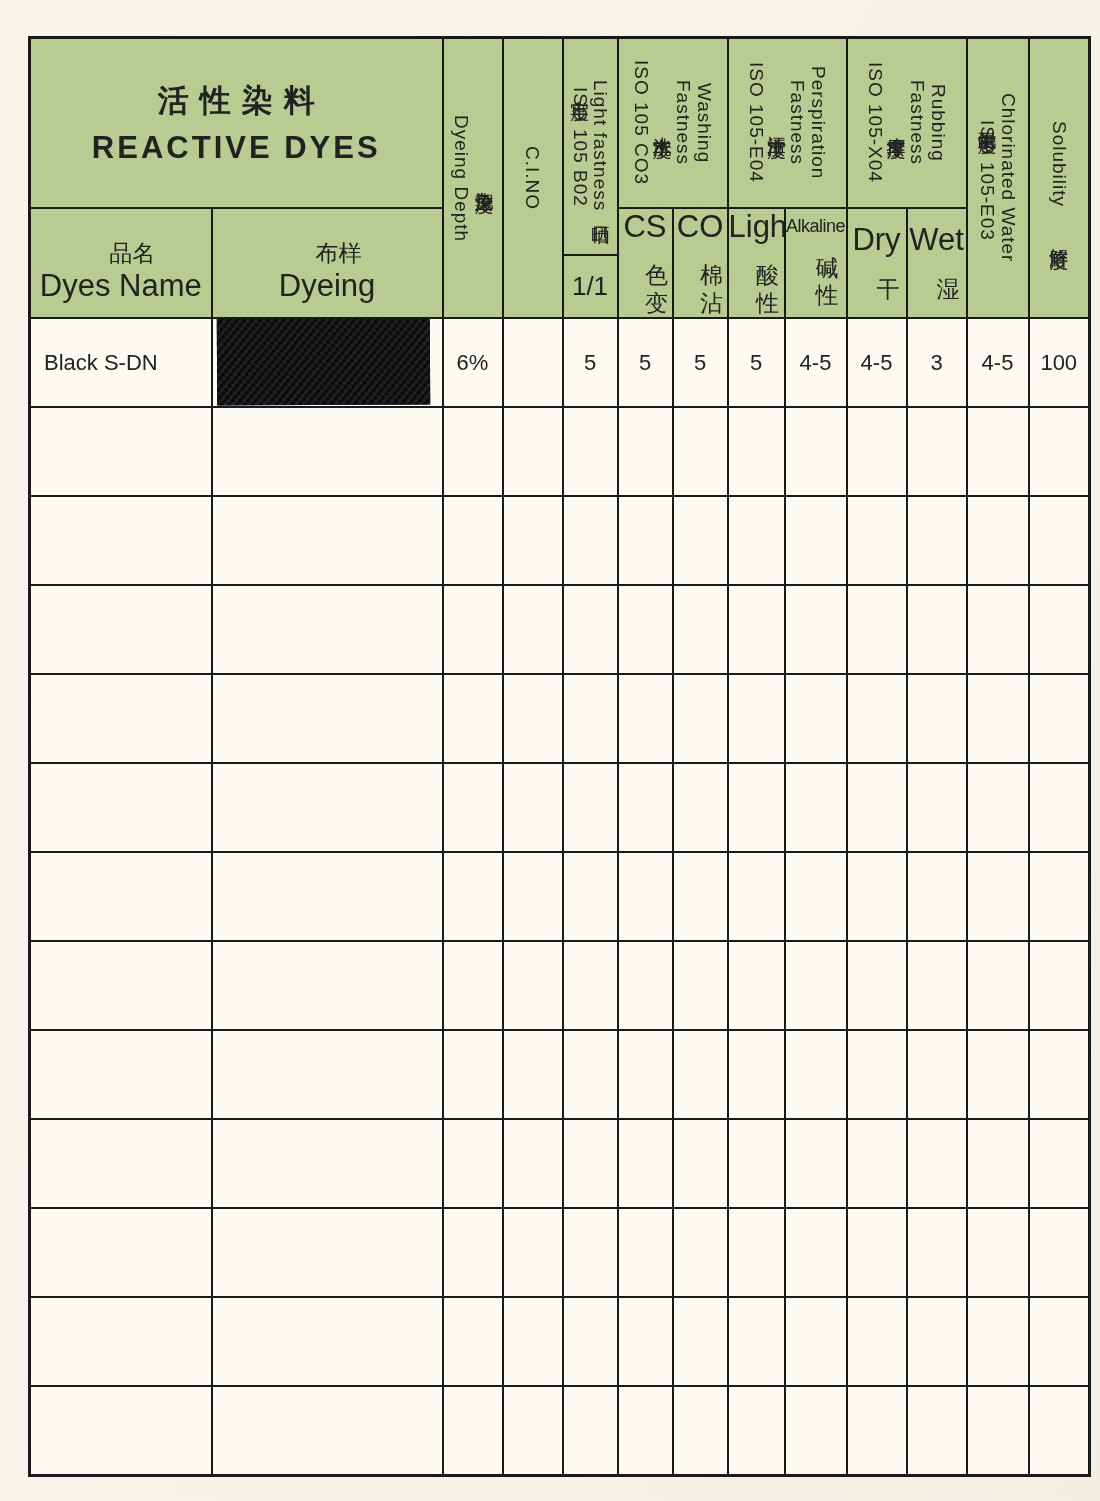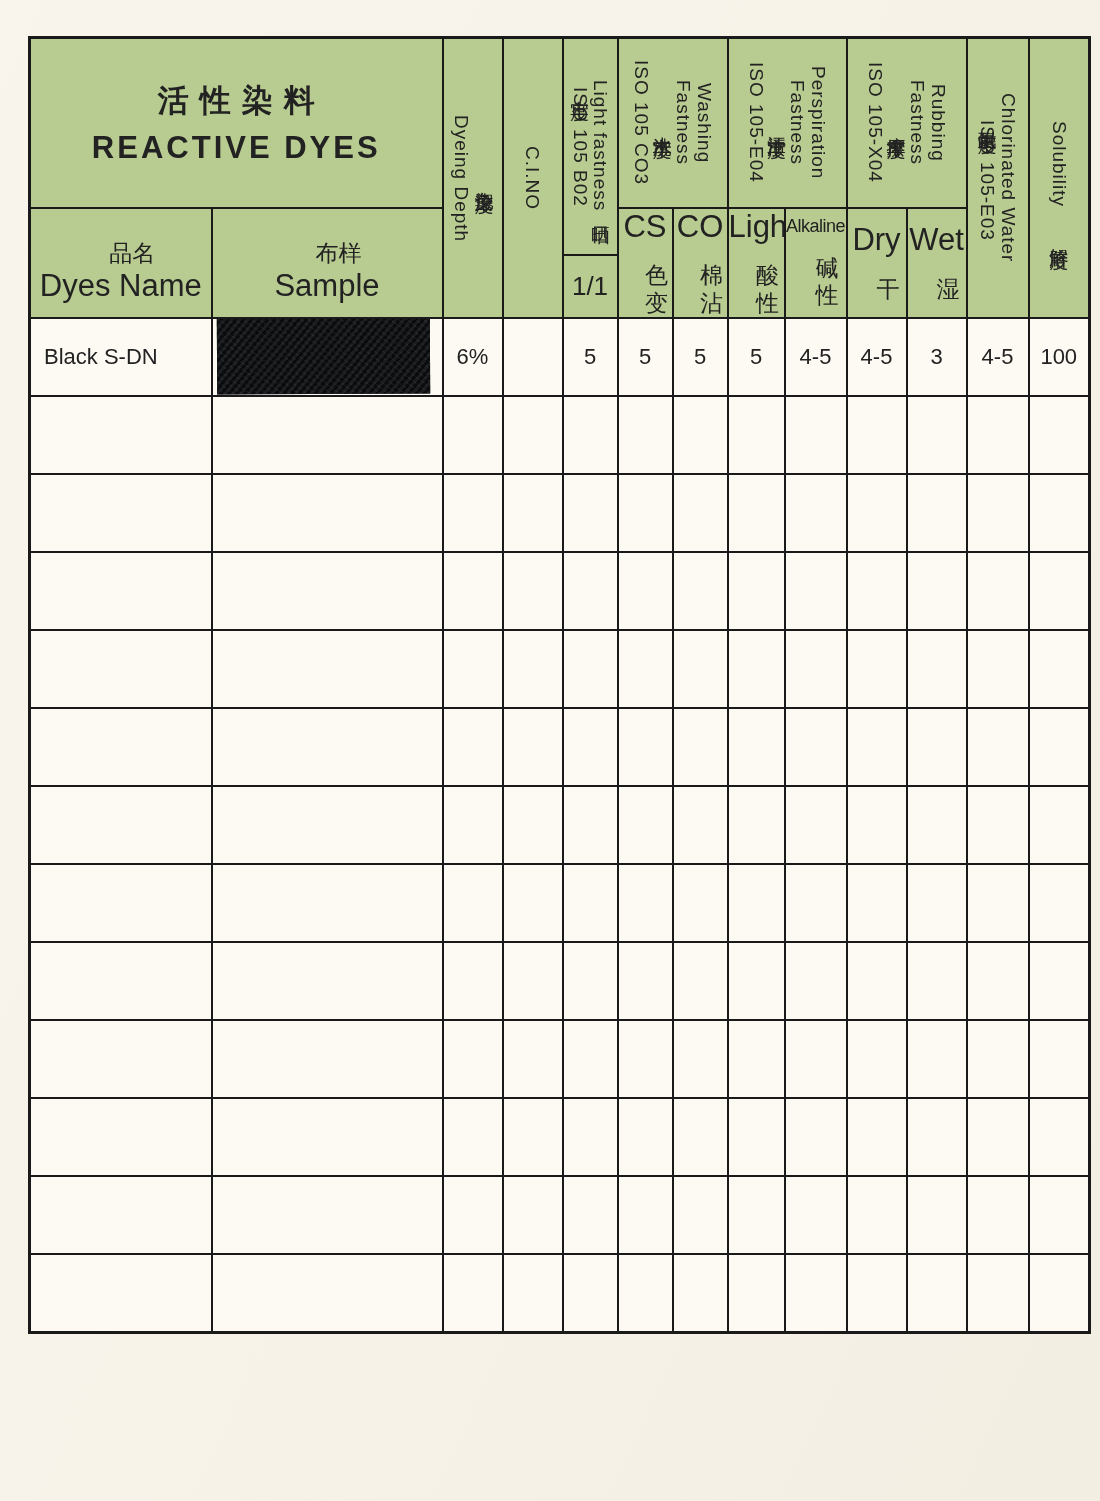--- a/index.html
+++ b/index.html
@@ -20,21 +20,21 @@
     position:absolute;left:28px;top:36px;width:1060px;
     border-collapse:collapse;table-layout:fixed;
     border:3px solid var(--line);
     background:var(--cell);
   }
   td{border:2px solid var(--line);padding:0;vertical-align:middle;overflow:hidden;}
   .green{background:var(--green);}
   tr.hr1{height:170px;}
   tr.hr2{height:34px;}
   tr.hr3{height:46px;}
-  tr.body-row{height:78px;}
+  tr.body-row{height:89px;}
 
   .title-cell{text-align:center;}
   .title-zh{font-size:31px;font-weight:bold;letter-spacing:11px;text-indent:11px;margin-bottom:8px;}
   .title-en{font-size:31px;font-weight:bold;letter-spacing:3px;}
 
   .subhead{text-align:center;}
   .sub-zh{font-size:23px;line-height:1.2;}
   .sub-en{font-size:31px;line-height:1.15;}
   .sub-en.narrow{font-size:18px;letter-spacing:-0.5px;}
   .two-line .sub-zh{margin-top:18px;padding-left:23px;}
@@ -144,21 +144,21 @@
         </td>
       </tr>
 
       <tr class="hr2">
         <td rowspan="2" class="green subhead two-line">
           <div class="sub-zh">品名</div>
           <div class="sub-en">Dyes Name</div>
         </td>
         <td rowspan="2" class="green subhead two-line">
           <div class="sub-zh">布样</div>
-          <div class="sub-en">Sample</div>
+          <div class="sub-en">Dyeing</div>
         </td>
         <td rowspan="2" class="green subhead two-line">
           <div class="sub-en">CS</div>
           <div class="sub-zh">色变</div>
         </td>
         <td rowspan="2" class="green subhead two-line">
           <div class="sub-en">CO</div>
           <div class="sub-zh">棉沾</div>
         </td>
         <td rowspan="2" class="green subhead two-line">

